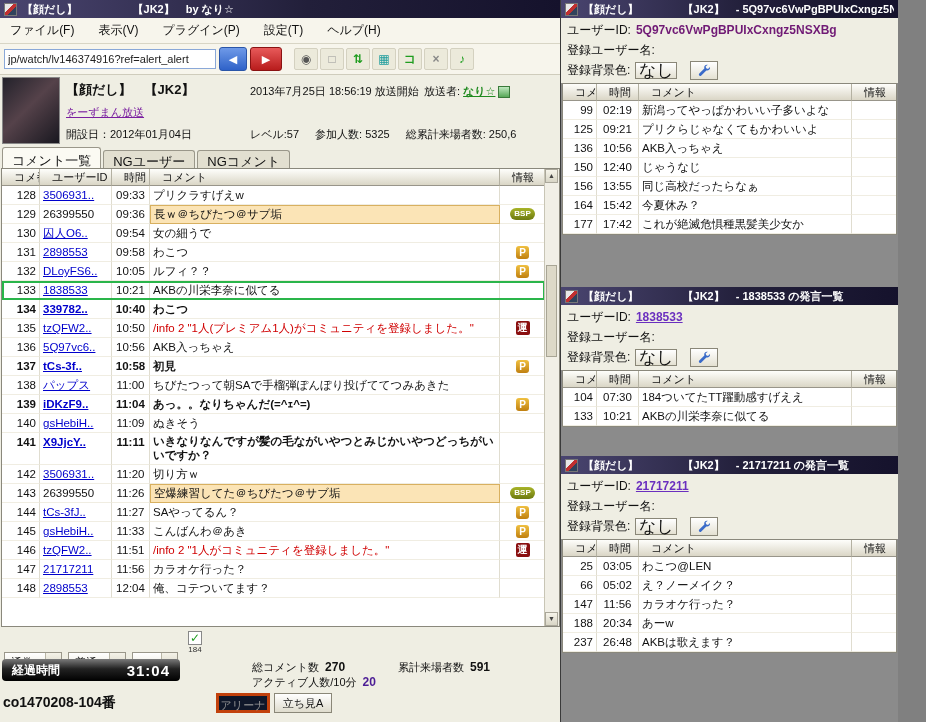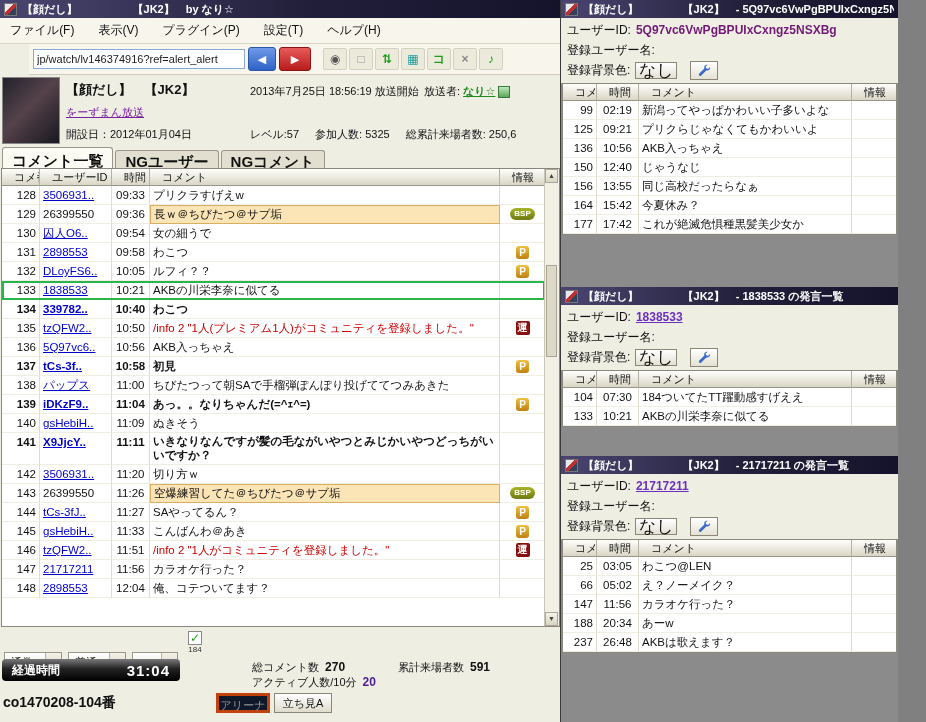--- a/index.html
+++ b/index.html
@@ -34,21 +34,21 @@
   .badge-un{display:inline-block;width:14px;height:14px;background:#8a0f0f;color:#fff;font-size:10px;
             font-weight:bold;text-align:center;line-height:14px;border-radius:2px;}
 
   
   .lw{position:absolute;left:0;top:0;width:561px;height:722px;background:#efeee3;
       display:flex;flex-direction:column;border-right:1px solid #3a3a3a;box-sizing:border-box;}
   .menubar{height:25px;flex:0 0 25px;background:#f7f5ec;border-bottom:1px solid #d8d5c5;
            display:flex;align-items:center;gap:24px;padding:0 10px;font-size:12px;}
   .menu-item{cursor:default;}
   .toolbar{height:30px;flex:0 0 30px;background:#f7f5ec;border-bottom:1px solid #cfccbc;
-           display:flex;align-items:center;gap:3px;padding:0 4px;margin-left:29px;}
+           display:flex;align-items:center;gap:3px;padding:0 4px;}
   .url-input{width:204px;height:18px;border:1px solid #8aa8d8;font-size:11px;padding:0 3px;
              background:#fff;color:#222;font-family:inherit;}
   .tb-btn{height:22px;display:flex;align-items:center;justify-content:center;font-size:11px;
           border-radius:3px;cursor:default;}
   .btn-back{width:26px;background:linear-gradient(#6f9ae8,#2f62c8);color:#fff;border:1px solid #2a55a8;}
   .btn-red{width:30px;background:linear-gradient(#e85a5a,#b81c1c);color:#fff;border:1px solid #8a1212;}
   .tb-sep{width:6px;}
   .tb-icon{width:22px;height:20px;background:#eceadb;border:1px solid #d4d1c0;border-radius:2px;
            display:flex;align-items:center;justify-content:center;font-size:12px;font-weight:bold;}
 
@@ -58,22 +58,22 @@
   .b-title{position:absolute;left:66px;top:6px;font-weight:bold;font-size:13px;white-space:pre;}
   .b-comm{position:absolute;left:66px;top:30px;color:#7a1fa0;text-decoration:underline;cursor:pointer;}
   .b-open{position:absolute;left:66px;top:52px;}
   .b-start{position:absolute;left:250px;top:9px;}
   .b-caster{position:absolute;left:424px;top:9px;display:flex;align-items:center;gap:3px;}
   .caster-name{color:#1f8a1f;text-decoration:underline;font-weight:bold;cursor:pointer;}
   .caster-ico{width:12px;height:12px;background:linear-gradient(#bfe8bf,#58a858);border:1px solid #3a7a3a;box-sizing:border-box;}
   .b-stats{position:absolute;left:250px;top:52px;display:flex;gap:16px;white-space:nowrap;}
 
   .tabs{height:21px;flex:0 0 21px;display:flex;align-items:flex-end;gap:2px;padding-left:2px;background:#efeee3;}
-  .tab{height:18px;padding:2px 9px 0;font-size:15px;border:1px solid #9a978a;border-bottom:none;
-       background:#e2dfd0;border-radius:3px 3px 0 0;box-sizing:border-box;cursor:default;font-weight:bold;}
+  .tab{height:18px;padding:2px 9px 0;font-size:13px;border:1px solid #9a978a;border-bottom:none;
+       background:#e2dfd0;border-radius:3px 3px 0 0;box-sizing:border-box;cursor:default;}
   .tab.active{background:#fbfaf3;height:21px;padding-top:4px;}
 
   .ctable{position:relative;height:459px;flex:0 0 459px;margin-left:1px;width:559px;
           border:1px solid #8a887c;background:#fff;box-sizing:border-box;display:flex;flex-direction:column;}
   .ctable .thead{width:543px;}
   .c-num{width:38px;text-align:right;}
   .c-id{width:72px;}
   .c-time{width:38px;text-align:center;}
   .c-text{flex:1;}
   .c-info{width:45px;display:flex;align-items:center;justify-content:center;border-right:none;}

